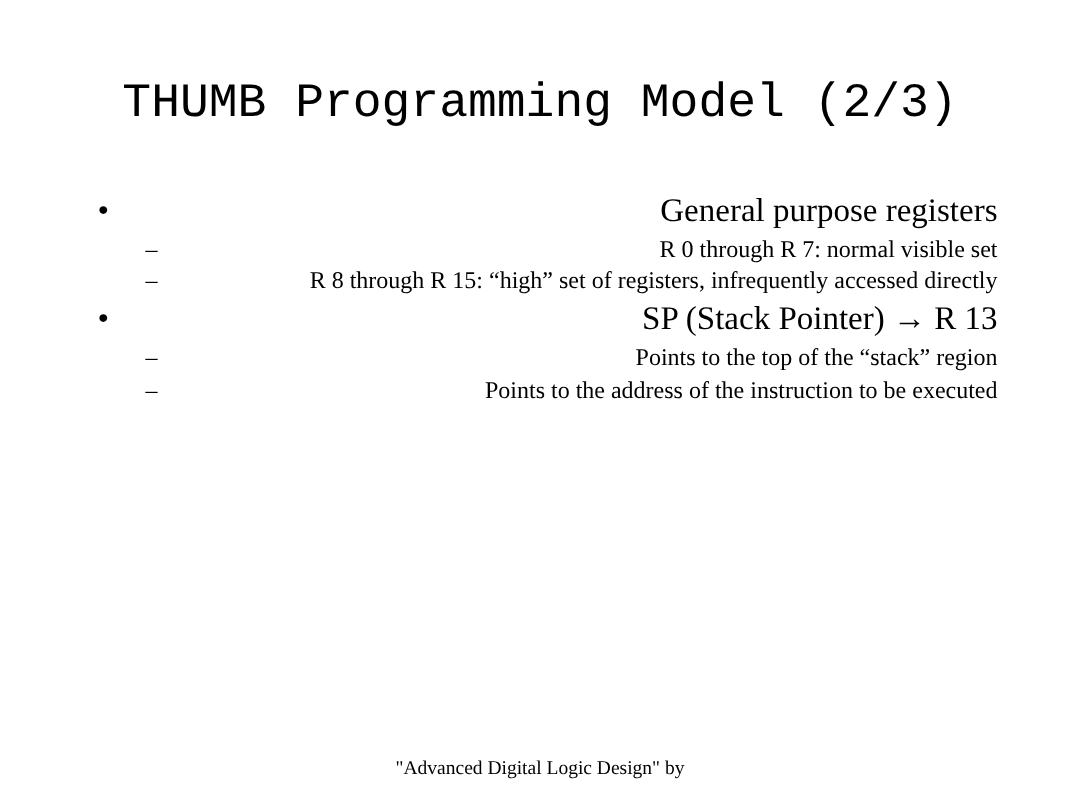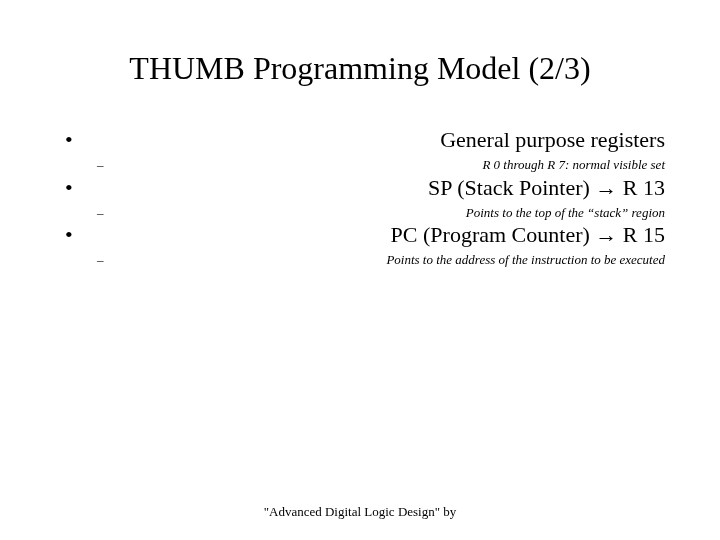--- a/index.html
+++ b/index.html
@@ -14,43 +14,43 @@
       font-family: "Times New Roman", Times, serif;
       color: #000000;
       padding: 50px 55px 20px 55px;
       position: relative;
     }
     .title {
       font-size: 32px;
       text-align: center;
       margin-bottom: 40px;
       font-weight: normal;
+      font-family: Liberation Mono, monospace;
     }
     .content {
       font-size: 22px;
       text-align: right;
     }
     .bullet-1 {
       padding-left: 30px;
       position: relative;
       margin-bottom: 4px;
     }
     .bullet-1::before {
       content: "•";
       position: absolute;
       left: 10px;
       font-size: 22px;
     }
     .bullet-2 {
       padding-left: 60px;
       position: relative;
-      font-size: 13px;
+      font-size: 16px;
       margin-bottom: 2px;
       line-height: 1.2;
-      font-style: italic;
     }
     .bullet-2::before {
       content: "–";
       position: absolute;
       left: 42px;
     }
     .arrow {
       font-family: Arial, sans-serif;
     }
     .footer {
@@ -64,28 +64,26 @@
     }
   </style>
 </head>
 <body>
 
 <h1 class="title">THUMB Programming Model (2/3)</h1>
 
 <div class="content">
   <div class="bullet-1">General purpose registers</div>
   <div class="bullet-2">R 0 through R 7: normal visible set</div>
+  <div class="bullet-2">R 8 through R 15: “high” set of registers, infrequently accessed directly</div>
 
   <div class="bullet-1">
     <span>SP (Stack Pointer) <span class="arrow">→</span> R 13</span>
   </div>
   <div class="bullet-2">Points to the top of the “stack” region</div>
 
-  <div class="bullet-1">
-    <span>PC (Program Counter) <span class="arrow">→</span> R 15</span>
-  </div>
   <div class="bullet-2">Points to the address of the instruction to be executed</div>
 
 </div>
 
 <div class="footer">
   <div>"Advanced Digital Logic Design" by</div>
 </div>
 
 </body></html>

